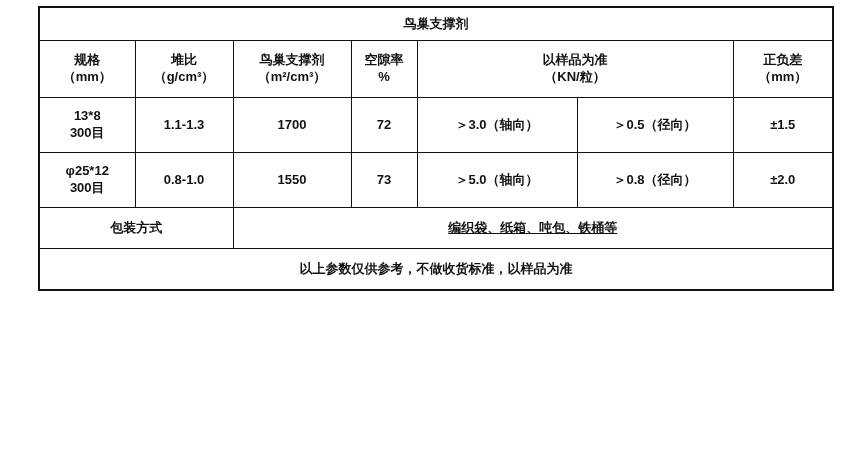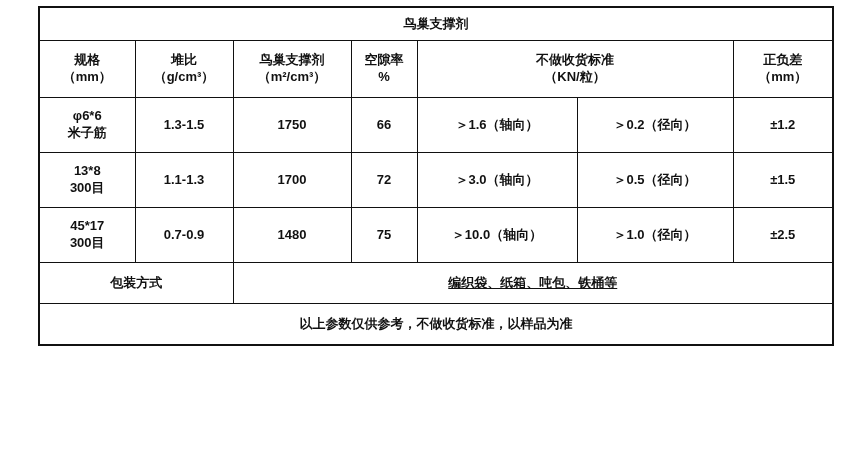--- a/index.html
+++ b/index.html
@@ -105,69 +105,57 @@
         </td>
         <td class="head-cell">
           <span class="l1">鸟巢支撑剂</span>
           <span class="l2">（m²/cm³）</span>
         </td>
         <td class="head-cell">
           <span class="l1">空隙率</span>
           <span class="l2">%</span>
         </td>
         <td class="head-cell" colspan="2">
-          <span class="l1">不做收货标准</span>
+          <span class="l1">以样品为准</span>
           <span class="l2">（KN/粒）</span>
         </td>
         <td class="head-cell">
           <span class="l1">正负差</span>
           <span class="l2">（mm）</span>
         </td>
       </tr>
 
 
-      <tr class="body-row">
-        <td class="spec-cell">
-          <span class="l1">φ6*6</span>
-          <span class="l2">米子筋</span>
-        </td>
-        <td>1.3-1.5</td>
-        <td>1750</td>
-        <td>66</td>
-        <td>＞1.6（轴向）</td>
-        <td>＞0.2（径向）</td>
-        <td>±1.2</td>
-      </tr>
 
       <tr class="body-row">
         <td class="spec-cell">
           <span class="l1">13*8</span>
           <span class="l2">300目</span>
         </td>
         <td>1.1-1.3</td>
         <td>1700</td>
         <td>72</td>
         <td>＞3.0（轴向）</td>
         <td>＞0.5（径向）</td>
         <td>±1.5</td>
       </tr>
 
-
       <tr class="body-row">
         <td class="spec-cell">
-          <span class="l1">45*17</span>
+          <span class="l1">φ25*12</span>
           <span class="l2">300目</span>
         </td>
-        <td>0.7-0.9</td>
-        <td>1480</td>
-        <td>75</td>
-        <td>＞10.0（轴向）</td>
-        <td>＞1.0（径向）</td>
-        <td>±2.5</td>
+        <td>0.8-1.0</td>
+        <td>1550</td>
+        <td>73</td>
+        <td>＞5.0（轴向）</td>
+        <td>＞0.8（径向）</td>
+        <td>±2.0</td>
       </tr>
+
 
       <tr>
         <td class="pack-label" colspan="2">包装方式</td>
         <td class="pack-value" colspan="5">编织袋、纸箱、吨包、铁桶等</td>
       </tr>
 
       <tr>
         <td class="note-cell" colspan="7">以上参数仅供参考，不做收货标准，以样品为准</td>
       </tr>
     </tbody>

